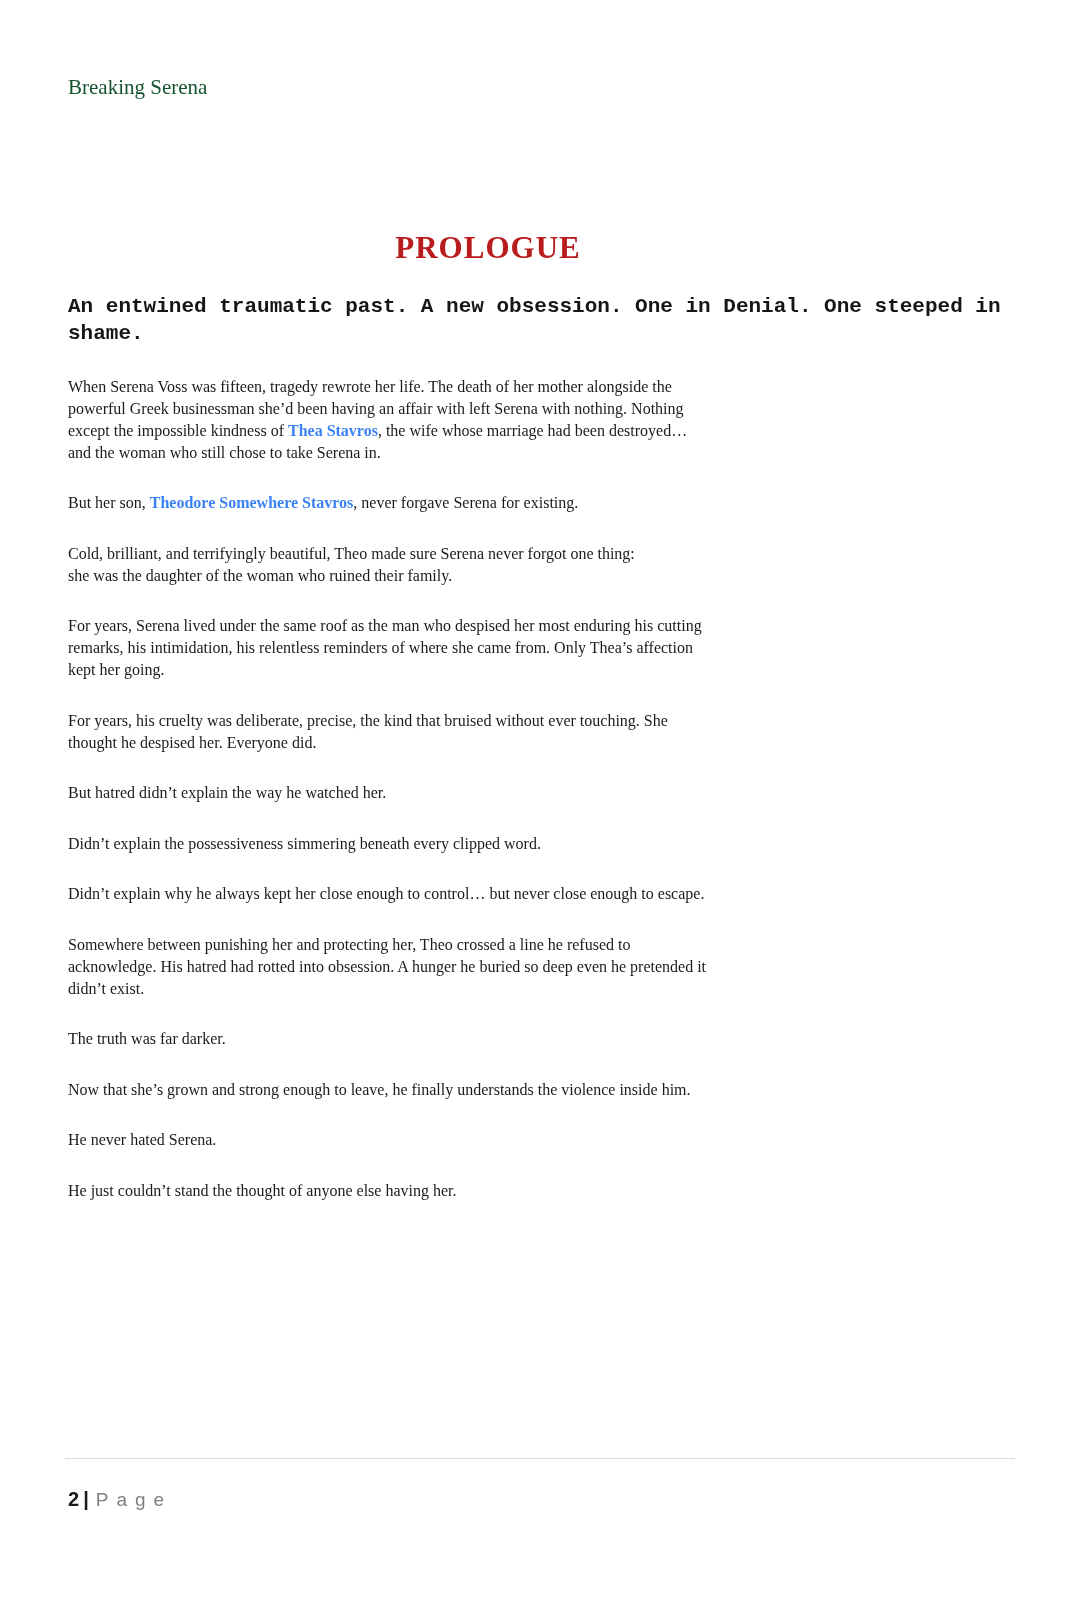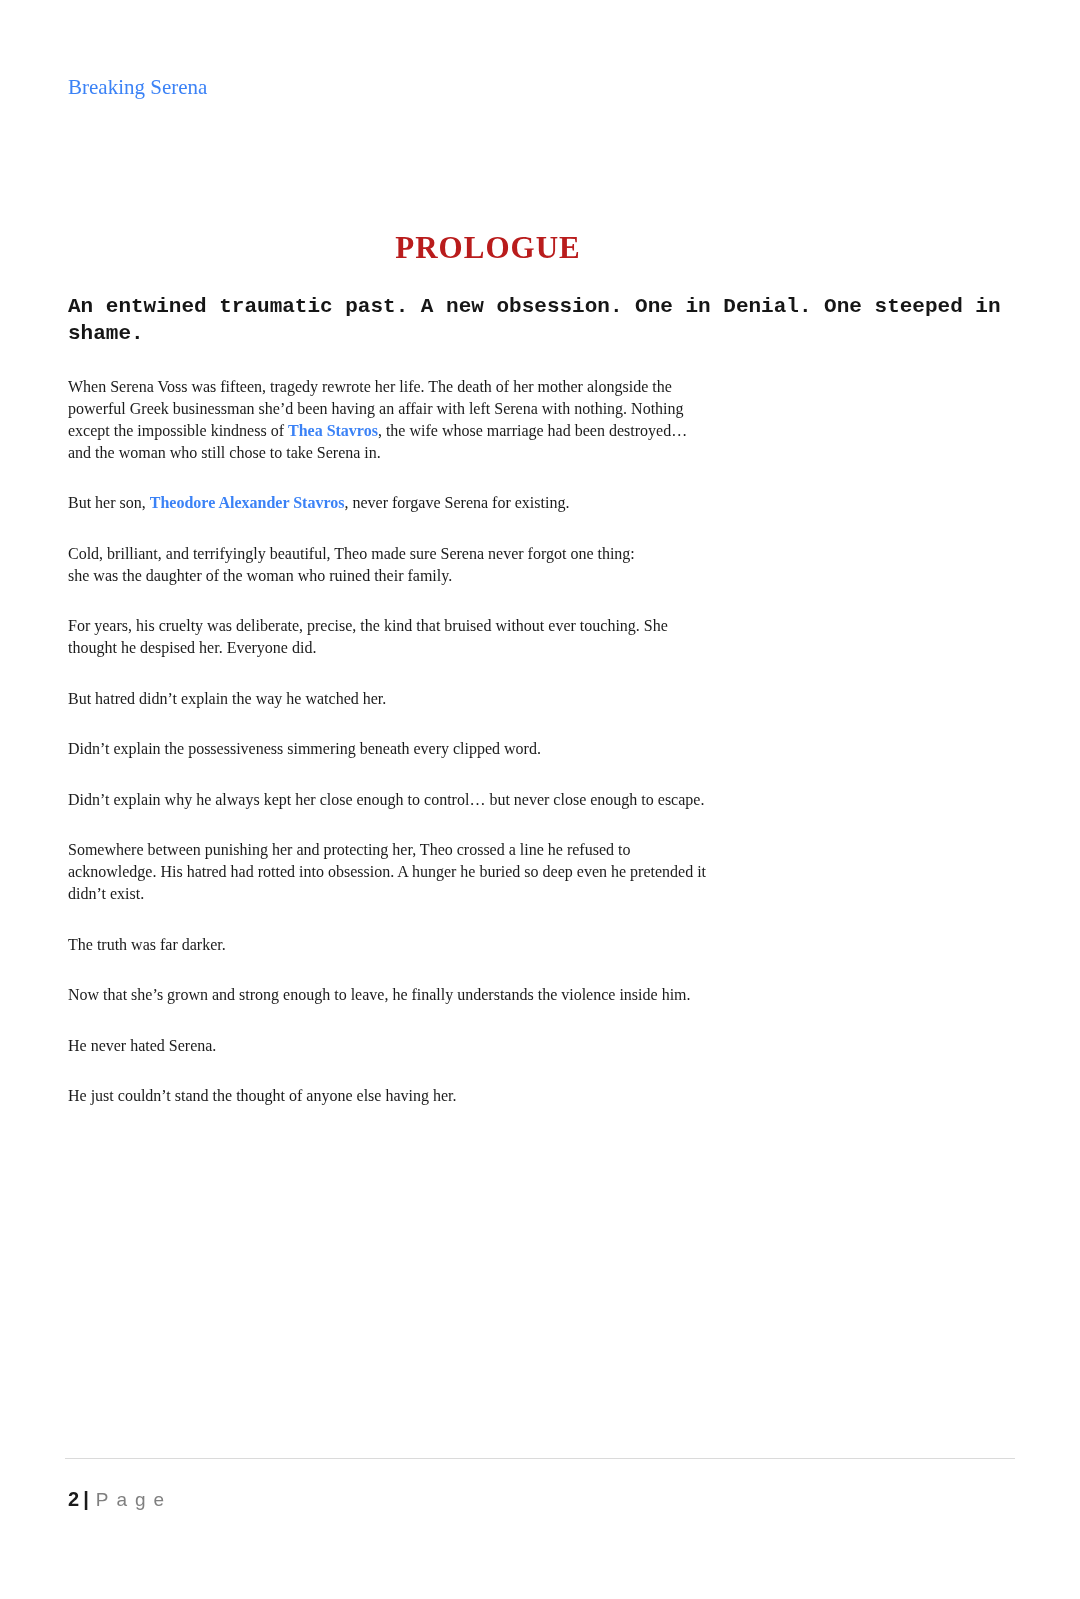--- a/index.html
+++ b/index.html
@@ -13,21 +13,21 @@
     overflow: hidden;
   }
   .content {
     padding: 74px 52px 0 68px;
     width: 960px;
     box-sizing: content-box;
   }
   .running-header {
     font-size: 21px;
     line-height: 26px;
-    color: #3b82f6;
+    color: #14532d;
   }
   .chapter-title {
     font-size: 31px;
     font-weight: bold;
     line-height: 36px;
     letter-spacing: 1px;
     text-align: center;
     width: 840px;
     margin: 130px 0 0 0;
     color: #b91c1c;
@@ -74,23 +74,26 @@
 <div class="page">
   <div class="content">
     <div class="running-header">Breaking Serena</div>
     <h1 class="chapter-title">PROLOGUE</h1>
     <p class="tagline">An entwined traumatic past. A new obsession. One in Denial. One steeped in shame.</p>
     <div id="body-paragraphs">
         <p class="para"><span>When Serena Voss was fifteen, tragedy rewrote her life. The death of her mother alongside the
 powerful Greek businessman she’d been having an affair with left Serena with nothing. Nothing
 except the impossible kindness of </span><b>Thea Stavros</b><span>, the wife whose marriage had been destroyed…
 and the woman who still chose to take Serena in.</span></p>
-        <p class="para"><span>But her son, </span><b>Theodore Alexander Stavros</b><span>, never forgave Serena for existing.</span></p>
+        <p class="para"><span>But her son, </span><b>Theodore Somewhere Stavros</b><span>, never forgave Serena for existing.</span></p>
         <p class="para"><span>Cold, brilliant, and terrifyingly beautiful, Theo made sure Serena never forgot one thing:
 she was the daughter of the woman who ruined their family.</span></p>
+        <p class="para"><span>For years, Serena lived under the same roof as the man who despised her most enduring his cutting
+remarks, his intimidation, his relentless reminders of where she came from. Only Thea’s affection
+kept her going.</span></p>
         <p class="para"><span>For years, his cruelty was deliberate, precise, the kind that bruised without ever touching. She
 thought he despised her. Everyone did.</span></p>
         <p class="para"><span>But hatred didn’t explain the way he watched her.</span></p>
         <p class="para"><span>Didn’t explain the possessiveness simmering beneath every clipped word.</span></p>
         <p class="para"><span>Didn’t explain why he always kept her close enough to control… but never close enough to escape.</span></p>
         <p class="para"><span>Somewhere between punishing her and protecting her, Theo crossed a line he refused to
 acknowledge. His hatred had rotted into obsession. A hunger he buried so deep even he pretended it
 didn’t exist.</span></p>
         <p class="para"><span>The truth was far darker.</span></p>
         <p class="para"><span>Now that she’s grown and strong enough to leave, he finally understands the violence inside him.</span></p>

